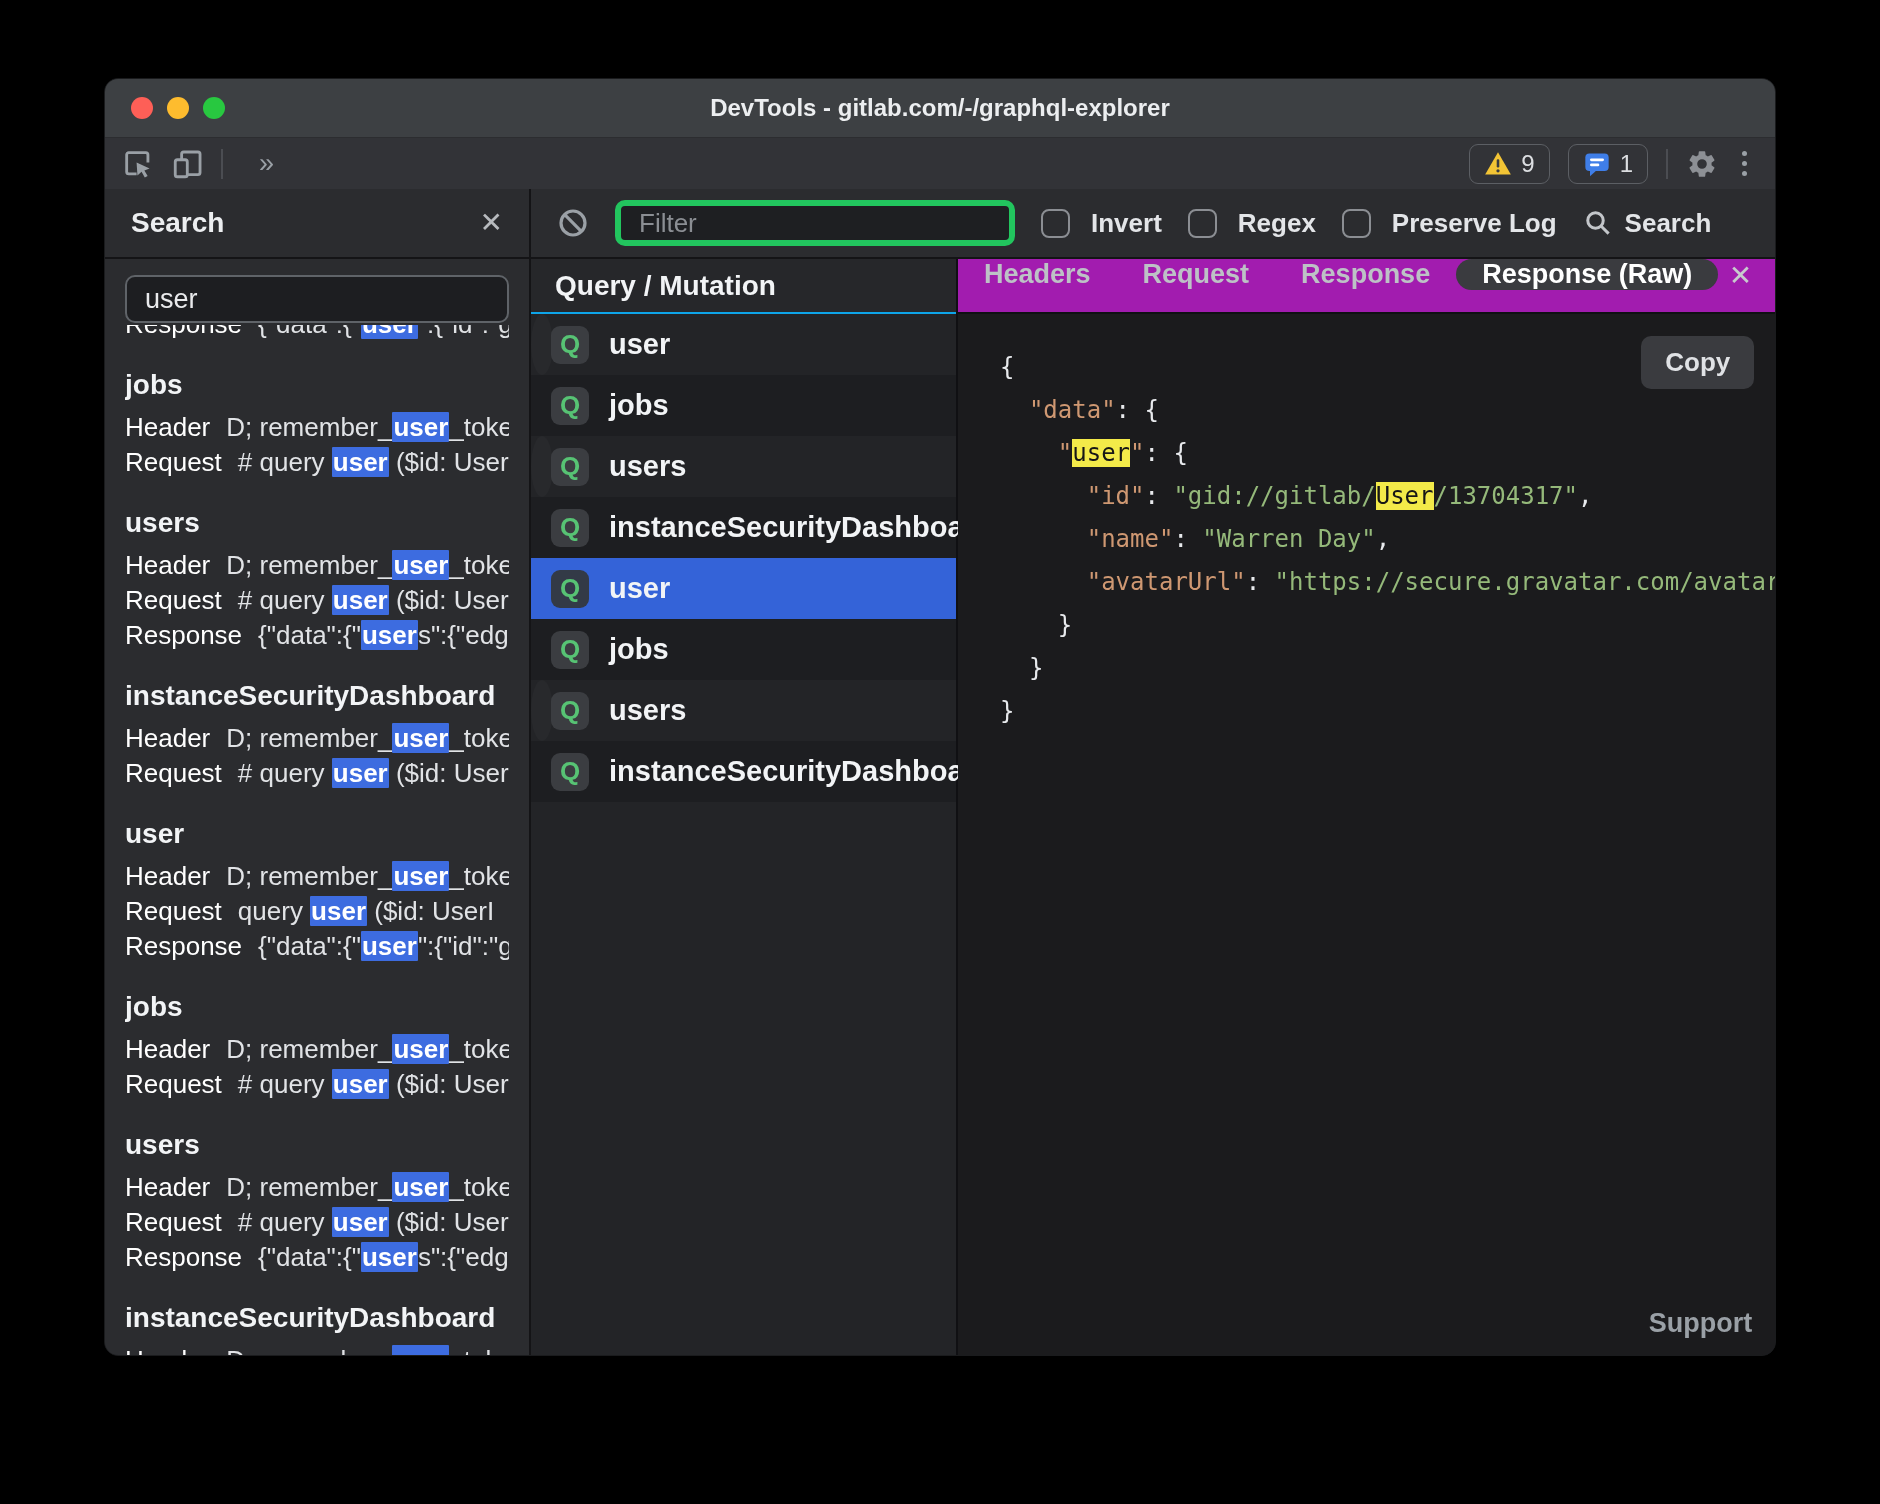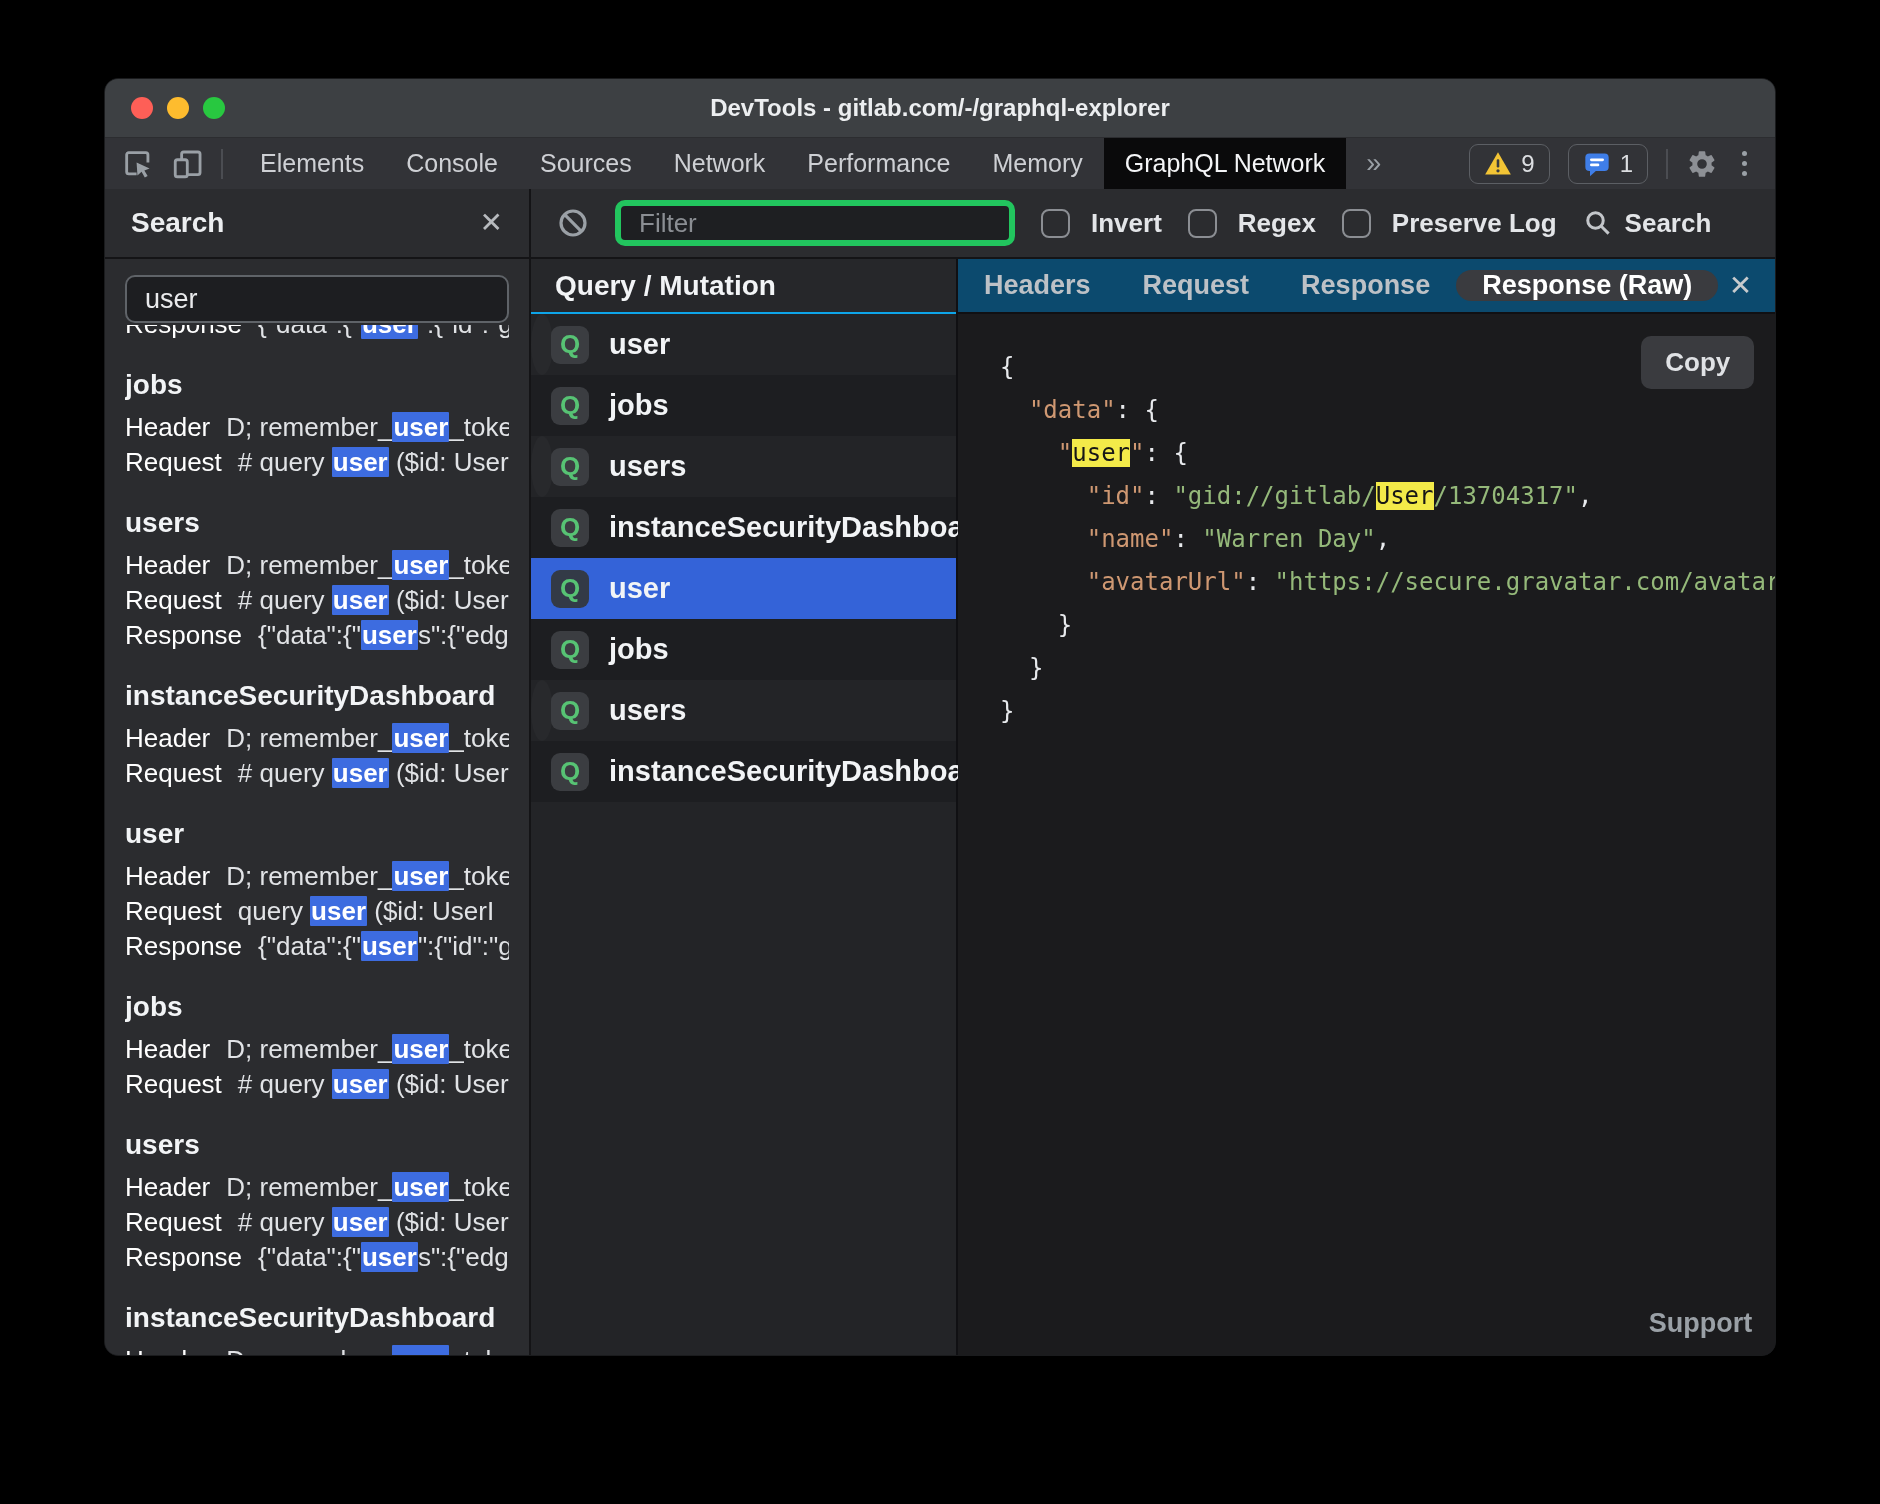--- a/index.html
+++ b/index.html
@@ -72,21 +72,21 @@
   .q-row{height:61px;flex:0 0 auto;display:flex;align-items:center;gap:20px;padding-left:20px;cursor:default;}
   .q-row.light{background:#28292c;}
   .q-row.dark{background:#1d1e21;}
   .q-row.selected{background:var(--sel-blue);}
   .q-badge{width:38px;height:38px;border-radius:9px;background:#3b3d41;display:flex;align-items:center;
     justify-content:center;color:var(--q-green);font-size:26px;font-weight:700;flex:0 0 auto;}
   .q-row.selected .q-badge{background:#333a47;}
   .q-label{color:#f2f4f6;font-size:29px;font-weight:700;white-space:nowrap;}
   
   .col-right{flex:1;background:#1b1b1d;display:flex;flex-direction:column;min-height:0;position:relative;}
-  .detail-tabs{height:55px;flex:0 0 auto;background:#0c4a6e;display:flex;align-items:center;
+  .detail-tabs{height:55px;flex:0 0 auto;background:#a21caf;display:flex;align-items:flex-start;
     border-bottom:2px solid #101013;}
   .detail-tab{display:flex;align-items:center;padding:0 26px;font-size:27px;font-weight:700;color:#bdc1c6;}
   .detail-tab.active{background:#3a3b3f;color:#ffffff;border-radius:23px;}
   .detail-close{margin-left:auto;display:flex;align-items:center;padding-right:28px;color:#c7cacd;font-size:28px;}
   .code-area{flex:1;position:relative;overflow:hidden;padding:32px 0 0 42px;}
   .copy-btn{position:absolute;top:22px;right:26px;background:#3a3b3f;border-radius:10px;
     padding:11px 24px;color:#e0e2e5;font-size:26px;font-weight:700;cursor:default;}
   .code-line{font-family:"DejaVu Sans Mono", monospace;font-size:24px;line-height:43px;white-space:pre;}
   .tok-p{color:#e8eaed;}
   .tok-k{color:#cf9872;}
@@ -118,29 +118,20 @@
         </svg>
       </span>
       <span>
         <svg width="34" height="34" viewBox="0 0 24 24" fill="none">
           <rect x="7.5" y="3.5" width="13" height="16" rx="1.5" stroke="#9aa0a6" stroke-width="2"></rect>
           <rect x="3" y="9" width="8.5" height="12" rx="1.5" fill="#323337" stroke="#9aa0a6" stroke-width="2"></rect>
         </svg>
       </span>
       <span class="vsep"></span>
     </div>
-    <div class="top-tabs">
-        <div class="top-tab">Elements</div>
-        <div class="top-tab">Console</div>
-        <div class="top-tab">Sources</div>
-        <div class="top-tab">Network</div>
-        <div class="top-tab">Performance</div>
-        <div class="top-tab">Memory</div>
-        <div class="top-tab active">GraphQL Network</div>
-      </div>
     <div class="more-tabs">»</div>
     <div class="strip-right">
       <span class="badge">
         <svg width="28" height="26" viewBox="0 0 24 22">
           <path d="M12 1 L23 20 H1 Z" fill="#f2c435"></path>
           <rect x="10.9" y="7" width="2.2" height="7" rx="1" fill="#3a3c40"></rect>
           <circle cx="12" cy="16.8" r="1.4" fill="#3a3c40"></circle>
         </svg>
         <span>9</span>
       </span>

